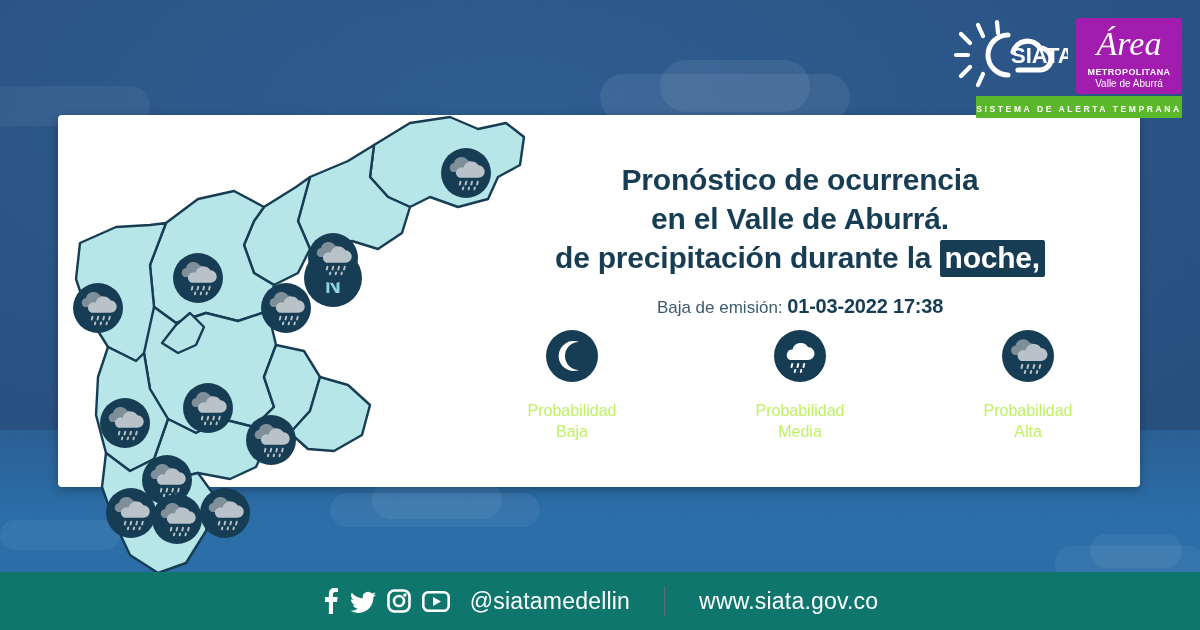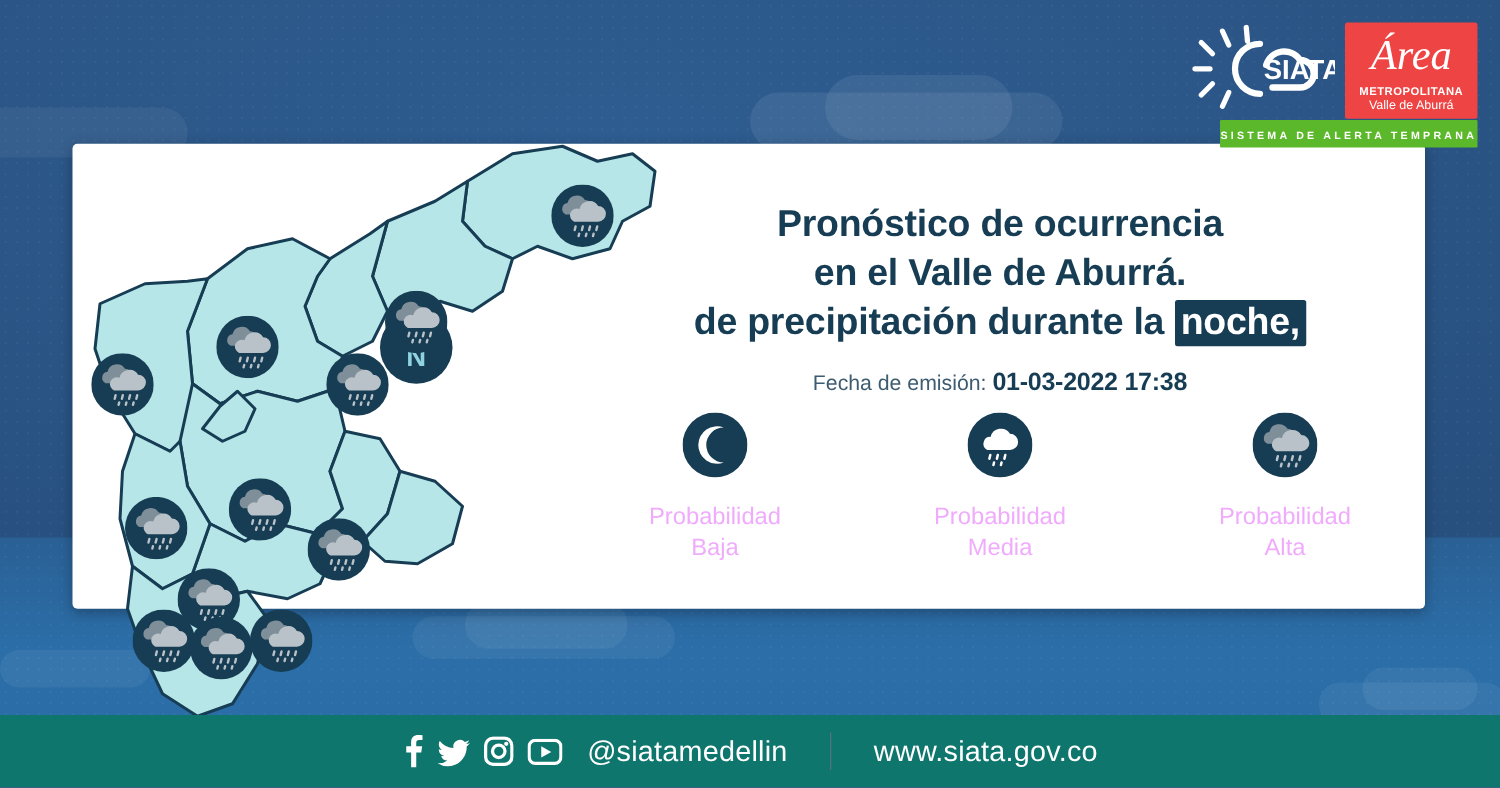--- a/index.html
+++ b/index.html
@@ -66,28 +66,28 @@
   .fecha .val{font-size:20px;font-weight:bold;color:#173d54;letter-spacing:-.2px;}
 
   
   .legend{
     position:absolute;left:470px;top:330px;width:660px;
     display:flex;justify-content:center;gap:78px;
   }
   .leg{width:150px;text-align:center;}
   .leg .circle{margin:0 auto 14px auto;}
   .leg .lbl{
-    font-size:19px;color:#f0abfc;line-height:1.32;font-weight:400;
+    font-size:16px;color:#bef264;line-height:1.32;font-weight:400;
   }
 
   
   .logos{position:absolute;right:18px;top:18px;display:flex;align-items:flex-start;gap:8px;}
   .siata-logo{width:120px;}
   .area-logo{
-    width:98px;background:#ef4444;border-radius:2px;
+    width:98px;background:#a21caf;border-radius:2px;
     padding:5px 4px 5px 4px;text-align:center;
   }
   .area-logo .sub1{
     color:#fff;font-size:9px;font-weight:bold;letter-spacing:.4px;margin-top:-2px;
     font-family:"Liberation Sans",sans-serif;
   }
   .area-logo .sub2{color:#fff;font-size:10px;margin-top:1px;}
   .alerta{
     position:absolute;right:18px;top:96px;width:206px;background:#5cb82b;
     text-align:center;padding:2px 0 2px 0;border-radius:1px;
@@ -367,21 +367,21 @@
   <div class="panel">
     <div class="headline">
       <div>Pronóstico de ocurrencia</div>
       <div>en el Valle de Aburrá.</div>
       <div>
         <span>de precipitación durante la</span>
         <span class="hl">noche,</span>
       </div>
     </div>
     <div class="fecha">
-      <span>Fecha de emisión:</span>
+      <span>Baja de emisión:</span>
       <span class="val">01-03-2022 17:38</span>
     </div>
   </div>
 
   <div class="legend">
 
     <div class="leg">
       <div class="circle">
         <svg width="52" height="52" viewBox="0 0 52 52">
           <circle cx="26" cy="26" r="26" fill="#173d54"></circle>

